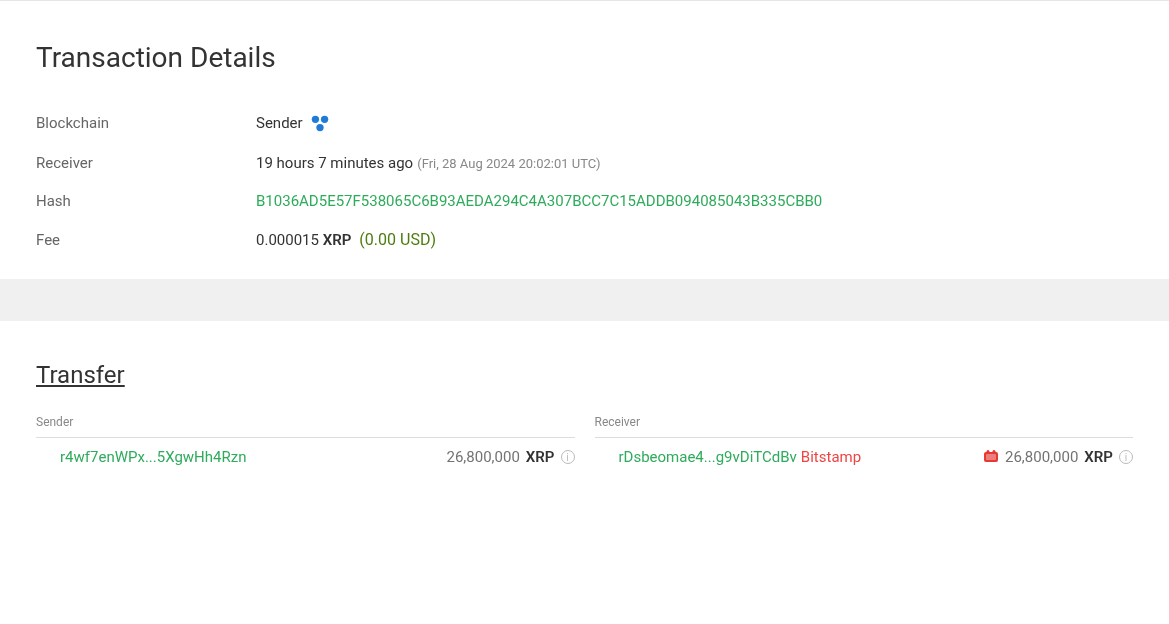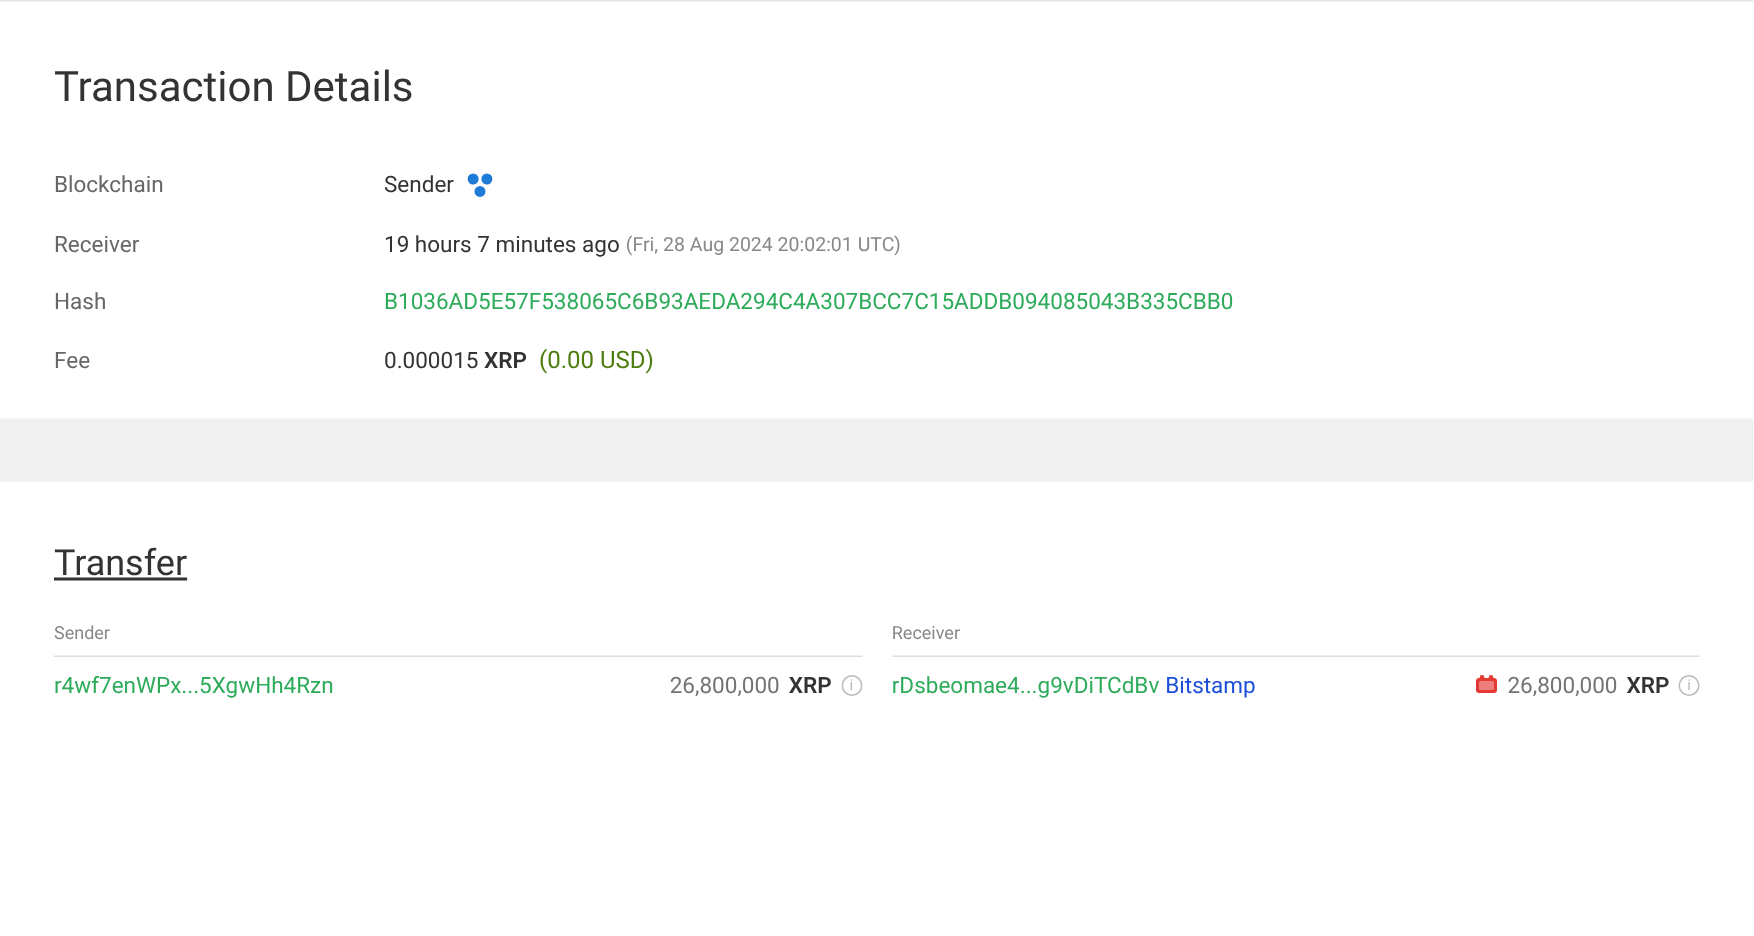--- a/index.html
+++ b/index.html
@@ -92,27 +92,28 @@
       font-size: 12px;
       padding-bottom: 8px;
       border-bottom: 1px solid #ddd;
       margin-bottom: 10px;
     }
     .col-body {
       display: flex;
       align-items: center;
       justify-content: space-between;
       font-size: 15px;
+      margin-left: 24px;
     }
     .addr-link {
       color: #2eab5b;
       text-decoration: none;
     }
     .exchange-link {
-      color: #1d4ed8;
+      color: #ef4444;
       text-decoration: none;
       margin-left: 4px;
     }
     .amount-block {
       display: flex;
       align-items: center;
       gap: 6px;
     }
     .amount-value {
       color: #737373;

